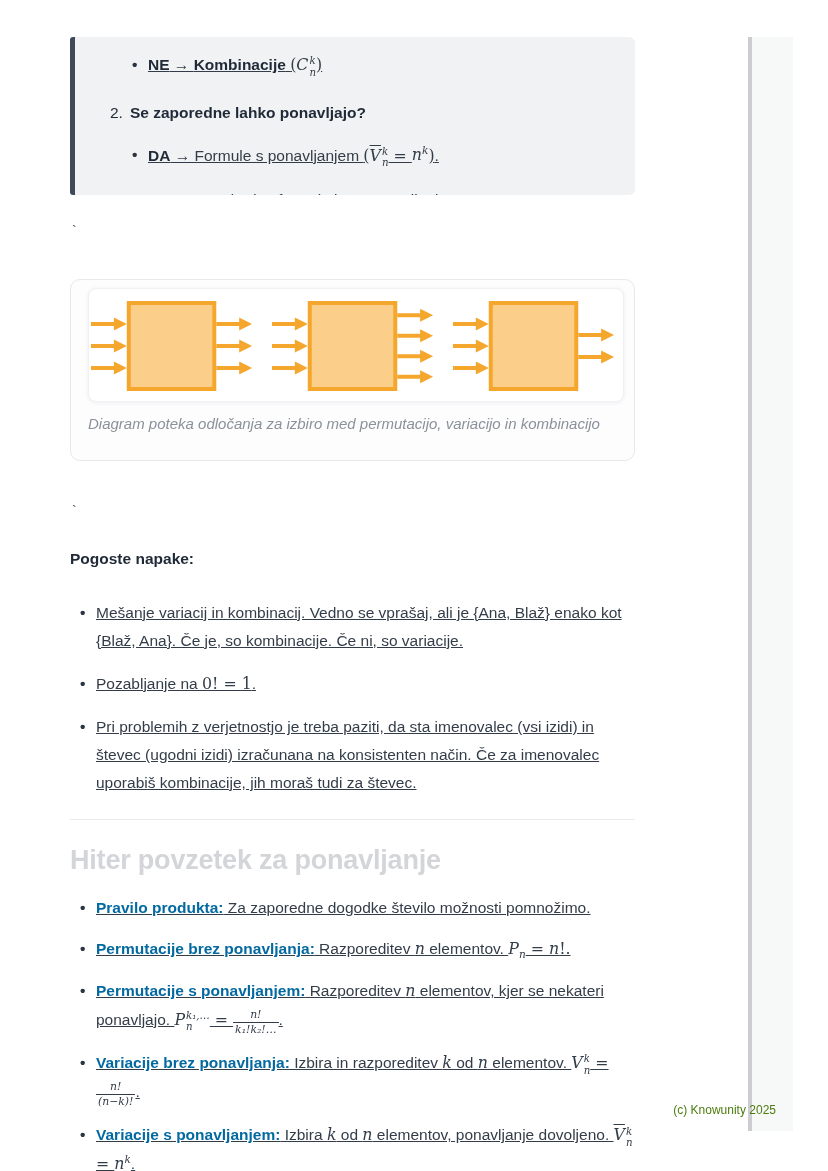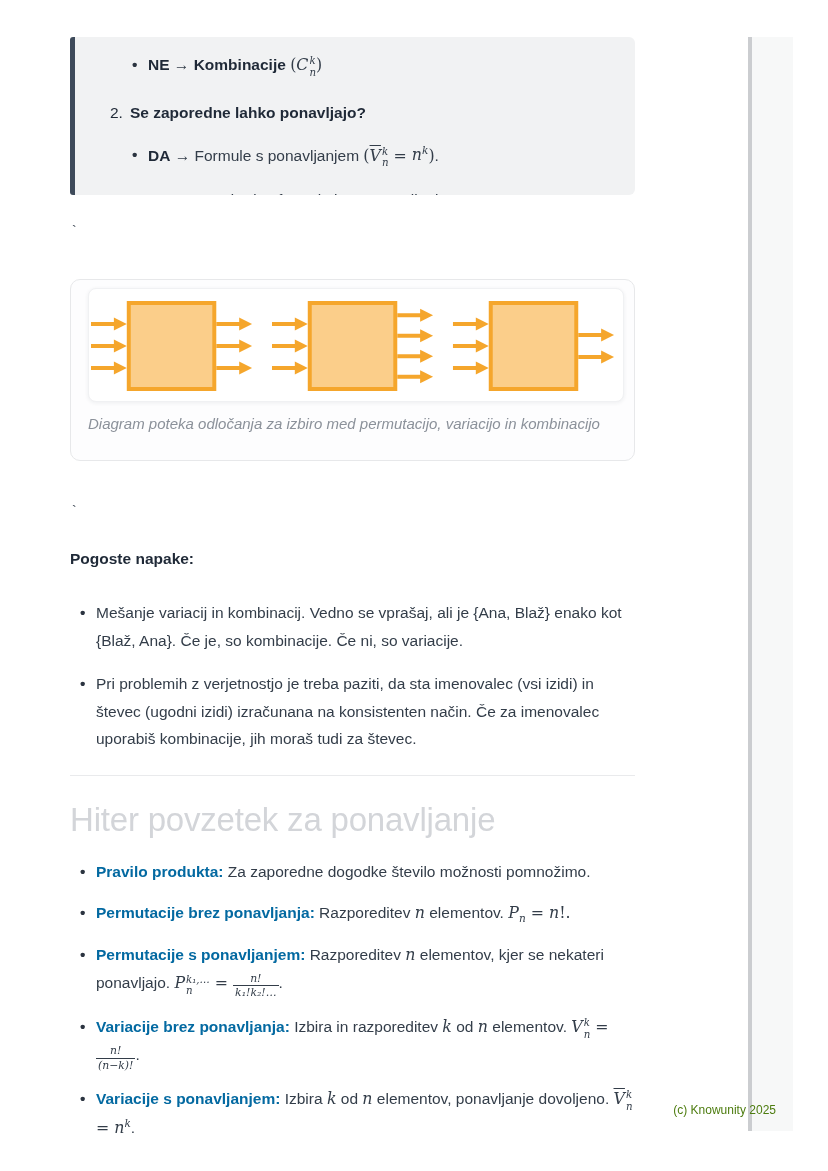--- a/index.html
+++ b/index.html
@@ -9,21 +9,21 @@
 
   
   .scroll-panel{position:absolute;left:752px;top:37px;width:41px;height:1094px;background:#f7f8f8;z-index:0;}
   .scroll-line{position:absolute;left:748px;top:37px;width:4px;height:1094px;background:#cbcdd0;z-index:0;}
 
   
   .callout{box-sizing:border-box;width:565px;height:158px;background:#f1f2f3;
            border-left:5px solid #3e4a5a;border-radius:3px 6px 6px 3px;padding:14px 18px 6px 0;overflow:hidden;}
   .callout strong{color:#1f2937;}
   .blist{list-style:none;margin:0;padding:0 0 0 26px;}
-  .blist li{position:relative;margin:0 0 14px 0;}
+  .blist li{position:relative;margin:0 0 14px 0;text-decoration:underline;}
   .blist li::before{content:"•";position:absolute;left:-16px;top:0;font-weight:700;color:#2b3440;}
   .callout .blist{padding-left:73px;}
   .callout .blist li{margin-bottom:16px;}
   .callout-q{padding-left:35px;margin:20px 0 14px 0;color:#1f2937;}
   .callout-q .num{color:#1f2937;margin-right:7px;font-weight:400;}
 
   .tick{margin:24px 0 0 2px;height:20px;font-size:14px;color:#3c4654;}
   .tick2{margin-top:38px;}
 
   
@@ -35,21 +35,21 @@
   .figure-card figcaption{margin-top:12px;text-align:left;font-style:italic;color:#8b919a;font-size:15px;line-height:1.3;}
 
   
   .para-title{margin:26px 0 0 0;font-weight:700;color:#1f2937;}
   .body-list{margin-top:26px;}
   .body-list li{margin-bottom:15px;}
   .body-list strong{color:#0369a1;}
 
   .divider{border:none;border-top:1.5px solid #e9eaec;margin:22px 0 0 0;width:565px;}
 
-  .muted-heading{margin:24px 0 0 0;font-size:33px;line-height:1.2;font-weight:400;color:#d3d5d9;letter-spacing:-0.2px;}
+  .muted-heading{margin:24px 0 0 0;font-size:27px;line-height:1.2;font-weight:700;color:#d3d5d9;letter-spacing:-0.2px;}
   .summary-list{margin-top:18px;}
   .summary-list li{margin-bottom:13px;}
 
   
   .mvar{font-family:"DejaVu Serif",serif;font-style:italic;font-size:1.02em;}
   .mrm{font-family:"DejaVu Serif",serif;font-size:1.02em;}
   .mbar{text-decoration:overline;}
   .mss{display:inline-block;white-space:nowrap;}
   .mss sup,.mss sub{font-family:"DejaVu Serif",serif;font-style:italic;font-size:0.68em;}
   .mstack{display:inline-block;vertical-align:-0.55em;font-size:0.66em;line-height:1.12;
@@ -169,20 +169,21 @@
       </div>
       <figcaption>Diagram poteka odločanja za izbiro med permutacijo, variacijo in kombinacijo</figcaption>
     </figure>
 
     <div class="tick tick2">`</div>
 
     <p class="para-title">Pogoste napake:</p>
 
     <ul class="blist body-list">
       <li><span><span>Mešanje variacij in kombinacij. Vedno se vprašaj, ali je {Ana, Blaž} enako kot {Blaž, Ana}. Če je, so kombinacije. Če ni, so variacije.</span></span></li>
+      <li><span><span>Pozabljanje na </span><span class="mrm">0! = 1</span><span>.</span></span></li>
       <li><span><span>Pri problemih z verjetnostjo je treba paziti, da sta imenovalec (vsi izidi) in števec (ugodni izidi) izračunana na konsistenten način. Če za imenovalec uporabiš kombinacije, jih moraš tudi za števec.</span></span></li>
     </ul>
 
     <hr class="divider">
 
     <h2 class="muted-heading">Hiter povzetek za ponavljanje</h2>
 
     <ul class="blist body-list summary-list">
       <li><span><strong>Pravilo produkta:</strong><span> Za zaporedne dogodke število možnosti pomnožimo.</span></span></li>
       <li><span><strong>Permutacije brez ponavljanja:</strong><span> Razporeditev </span><span class="mvar">n</span><span> elementov. </span><span class="mss"><span class="mvar">P</span><sub>n</sub></span><span class="mrm"> = </span><span class="mvar">n</span><span class="mrm">!.</span></span></li>

